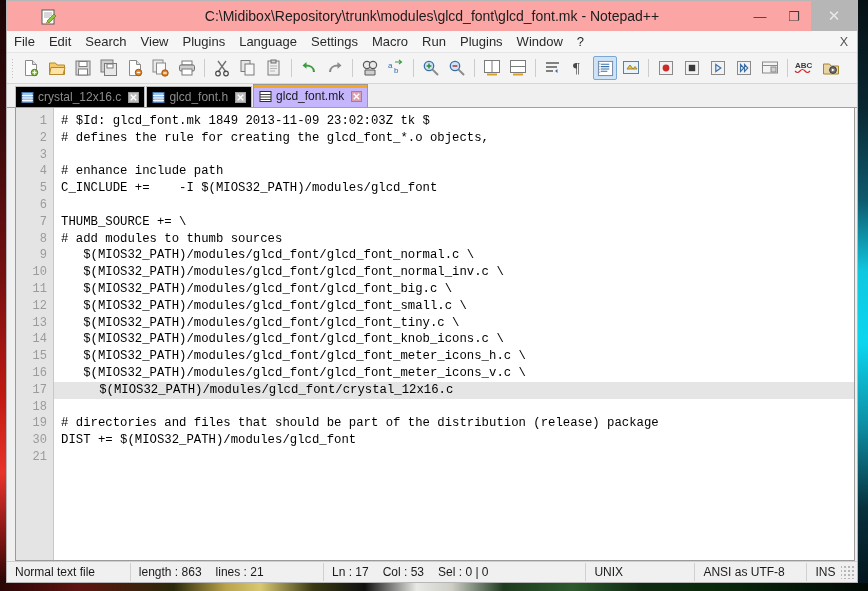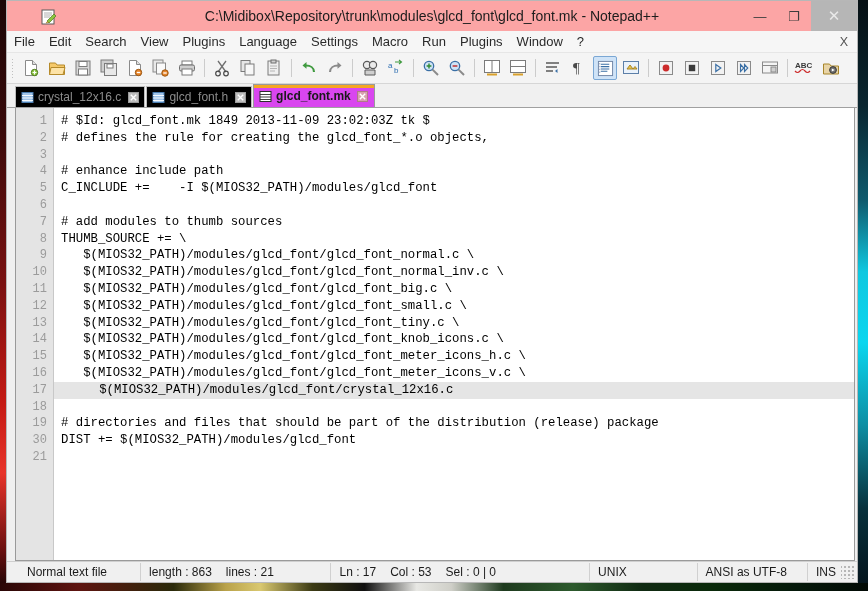--- a/index.html
+++ b/index.html
@@ -109,23 +109,22 @@
     height: 21px; display: flex; align-items: center;
     padding: 0 5px 0 5px; margin-right: 1px;
     background: #000000;
     border: 1px solid #bdbdbd; border-bottom: none;
     box-sizing: border-box;
     font-size: 12px; color: #8c8c8c;
     font-family: "Liberation Sans", sans-serif;
     position: relative;
   }
   .tab.active {
-    background: #d946ef; color: #1a1a1a; height: 23px;
+    background: #c4b5fd; color: #1a1a1a; height: 23px;
     border-color: #9a9a9a;
-    font-weight: bold;
   }
   .tab.active::before {
     content: ""; position: absolute; left: 0; right: 0; top: 0;
     height: 3px; background: #f5a623;
   }
   .tab .tabicon { width: 13px; height: 13px; margin-right: 4px; flex: none; }
   .tab .tablabel { white-space: nowrap; }
   .tab .tabclose {
     width: 12px; height: 12px; margin-left: 6px; flex: none;
     display: flex; align-items: center; justify-content: center;
@@ -164,21 +163,20 @@
   .code .ln.cur { background: #e5e5e5; margin-left: -7px; padding-left: 23px;}
 
   
   .statusbar {
     height: 20px; background: #f0f0f0;
     display: flex; align-items: center;
     border-top: 1px solid #cfcfcf;
     flex: none;
     font-size: 12px; color: #1b1b1b;
     font-family: "Liberation Sans", sans-serif;
-    padding-left: 12px;
   }
   .sb-cell {
     height: 18px; line-height: 18px;
     border-right: 1px solid #d0d0d0;
     padding-left: 8px; box-sizing: border-box;
     white-space: nowrap; overflow: hidden;
   }
   .sb-sub { display: inline-block; margin-right: 14px; }
   .sb-grip {
     width: 14px; height: 14px; margin-left: auto; margin-right: 2px;
@@ -520,22 +518,22 @@
         <div>30</div>
         <div>21</div>
       </div>
     <div class="code" id="code">
         <div class="ln"># $Id: glcd_font.mk 1849 2013-11-09 23:02:03Z tk $</div>
         <div class="ln"># defines the rule for creating the glcd_font_*.o objects,</div>
         <div class="ln">&nbsp;</div>
         <div class="ln"># enhance include path</div>
         <div class="ln">C_INCLUDE +=    -I $(MIOS32_PATH)/modules/glcd_font</div>
         <div class="ln">&nbsp;</div>
+        <div class="ln">THUMB_SOURCE += \</div>
         <div class="ln"># add modules to thumb sources</div>
-        <div class="ln">THUMB_SOURCE += \</div>
         <div class="ln">   $(MIOS32_PATH)/modules/glcd_font/glcd_font_normal.c \</div>
         <div class="ln">   $(MIOS32_PATH)/modules/glcd_font/glcd_font_normal_inv.c \</div>
         <div class="ln">   $(MIOS32_PATH)/modules/glcd_font/glcd_font_big.c \</div>
         <div class="ln">   $(MIOS32_PATH)/modules/glcd_font/glcd_font_small.c \</div>
         <div class="ln">   $(MIOS32_PATH)/modules/glcd_font/glcd_font_tiny.c \</div>
         <div class="ln">   $(MIOS32_PATH)/modules/glcd_font/glcd_font_knob_icons.c \</div>
         <div class="ln">   $(MIOS32_PATH)/modules/glcd_font/glcd_font_meter_icons_h.c \</div>
         <div class="ln">   $(MIOS32_PATH)/modules/glcd_font/glcd_font_meter_icons_v.c \</div>
         <div class="ln cur">   $(MIOS32_PATH)/modules/glcd_font/crystal_12x16.c</div>
         <div class="ln">&nbsp;</div>

